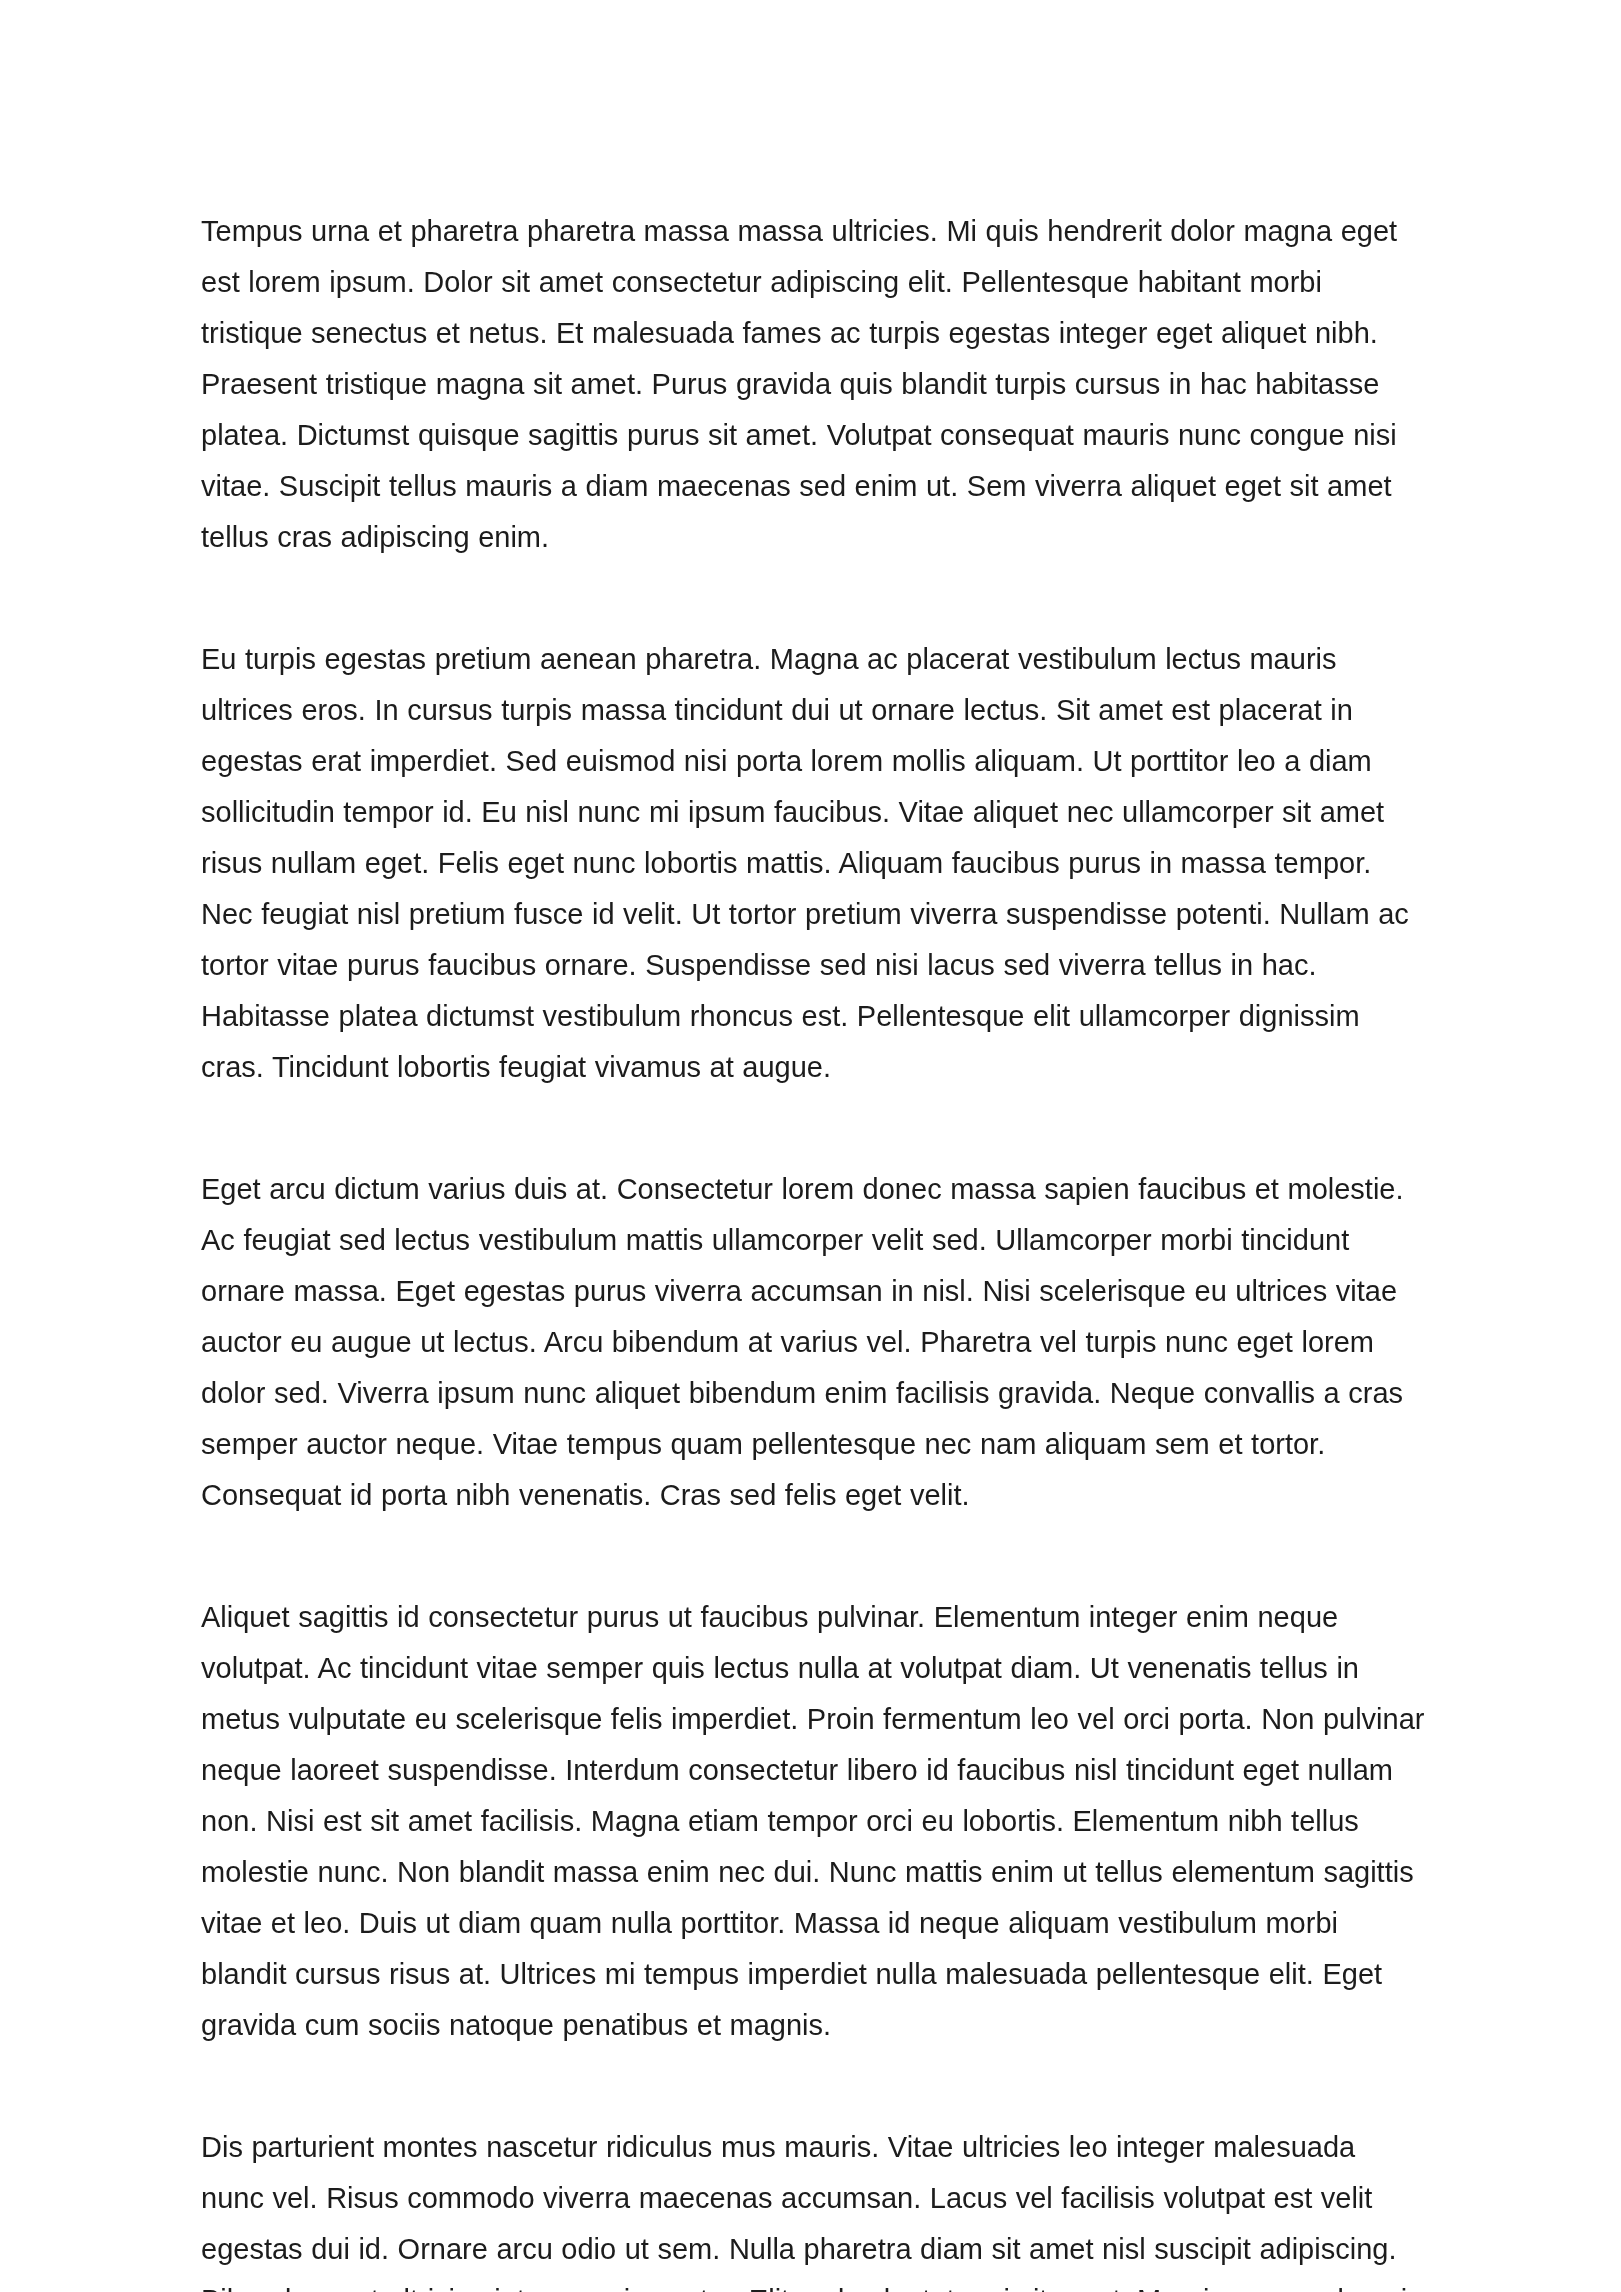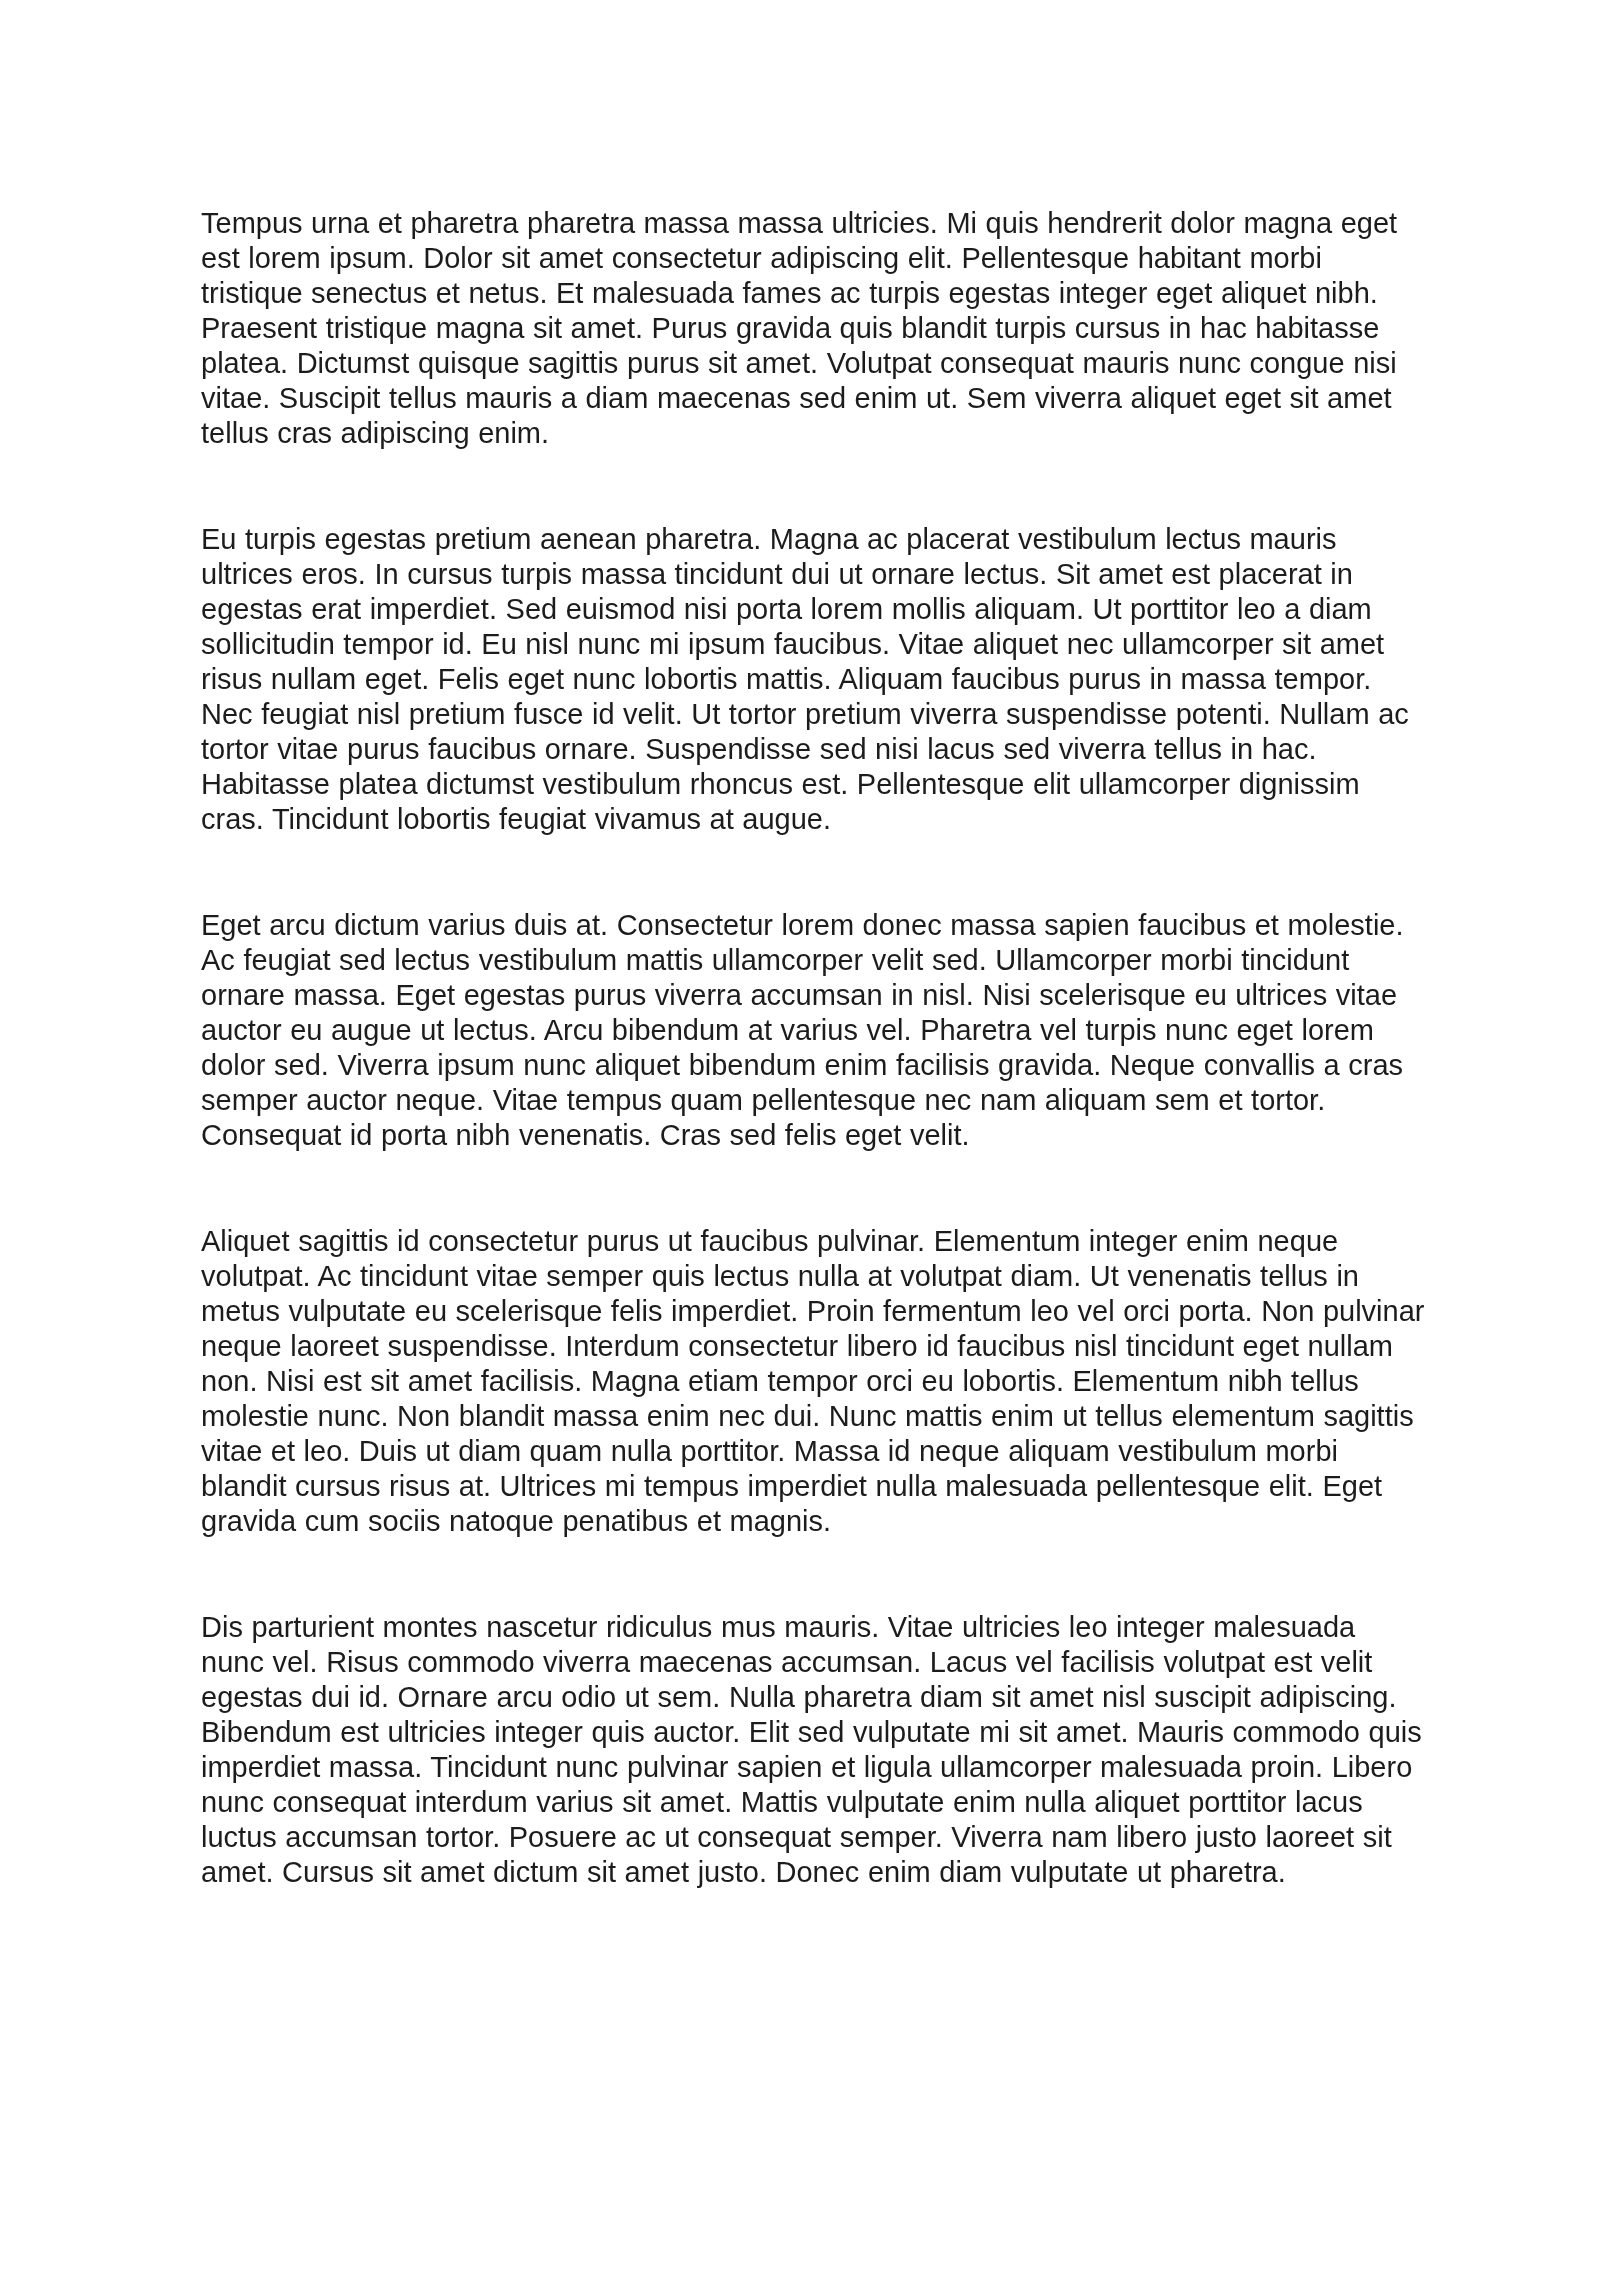--- a/index.html
+++ b/index.html
@@ -16,21 +16,21 @@
   }
   .content {
     position: absolute;
     left: 201px;
     top: 206px;
     width: 1225px;
   }
   .para {
     font-family: "Liberation Sans", sans-serif;
     font-size: 29px;
-    line-height: 35px;
+    line-height: 51px;
     color: #1c1c1c;
     text-align: left;
     margin: 0 0 71px 0;
     word-spacing: 0.5px;
   }
   .para:last-child {
     margin-bottom: 0;
   }
 </style>
 </head>

